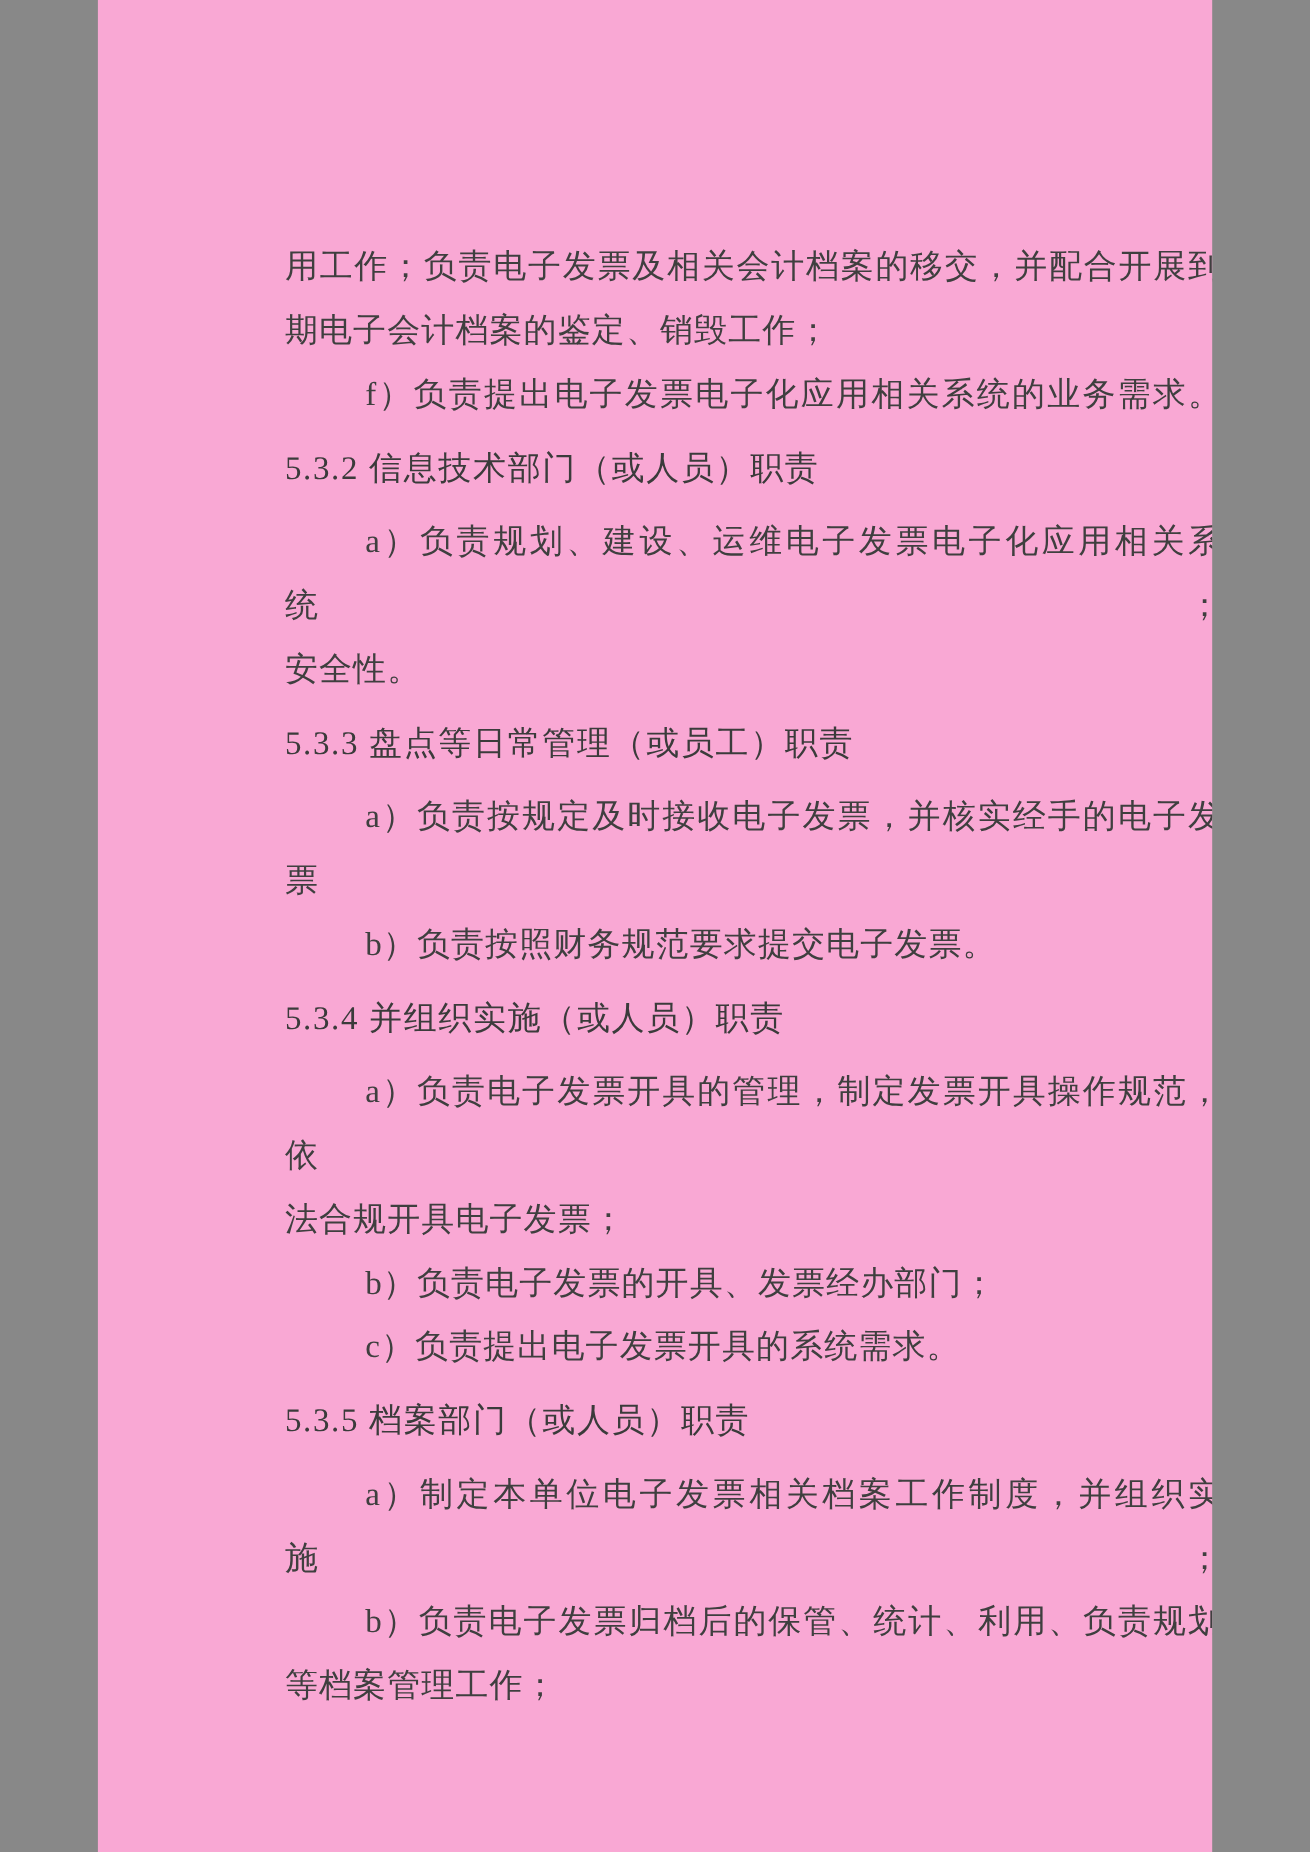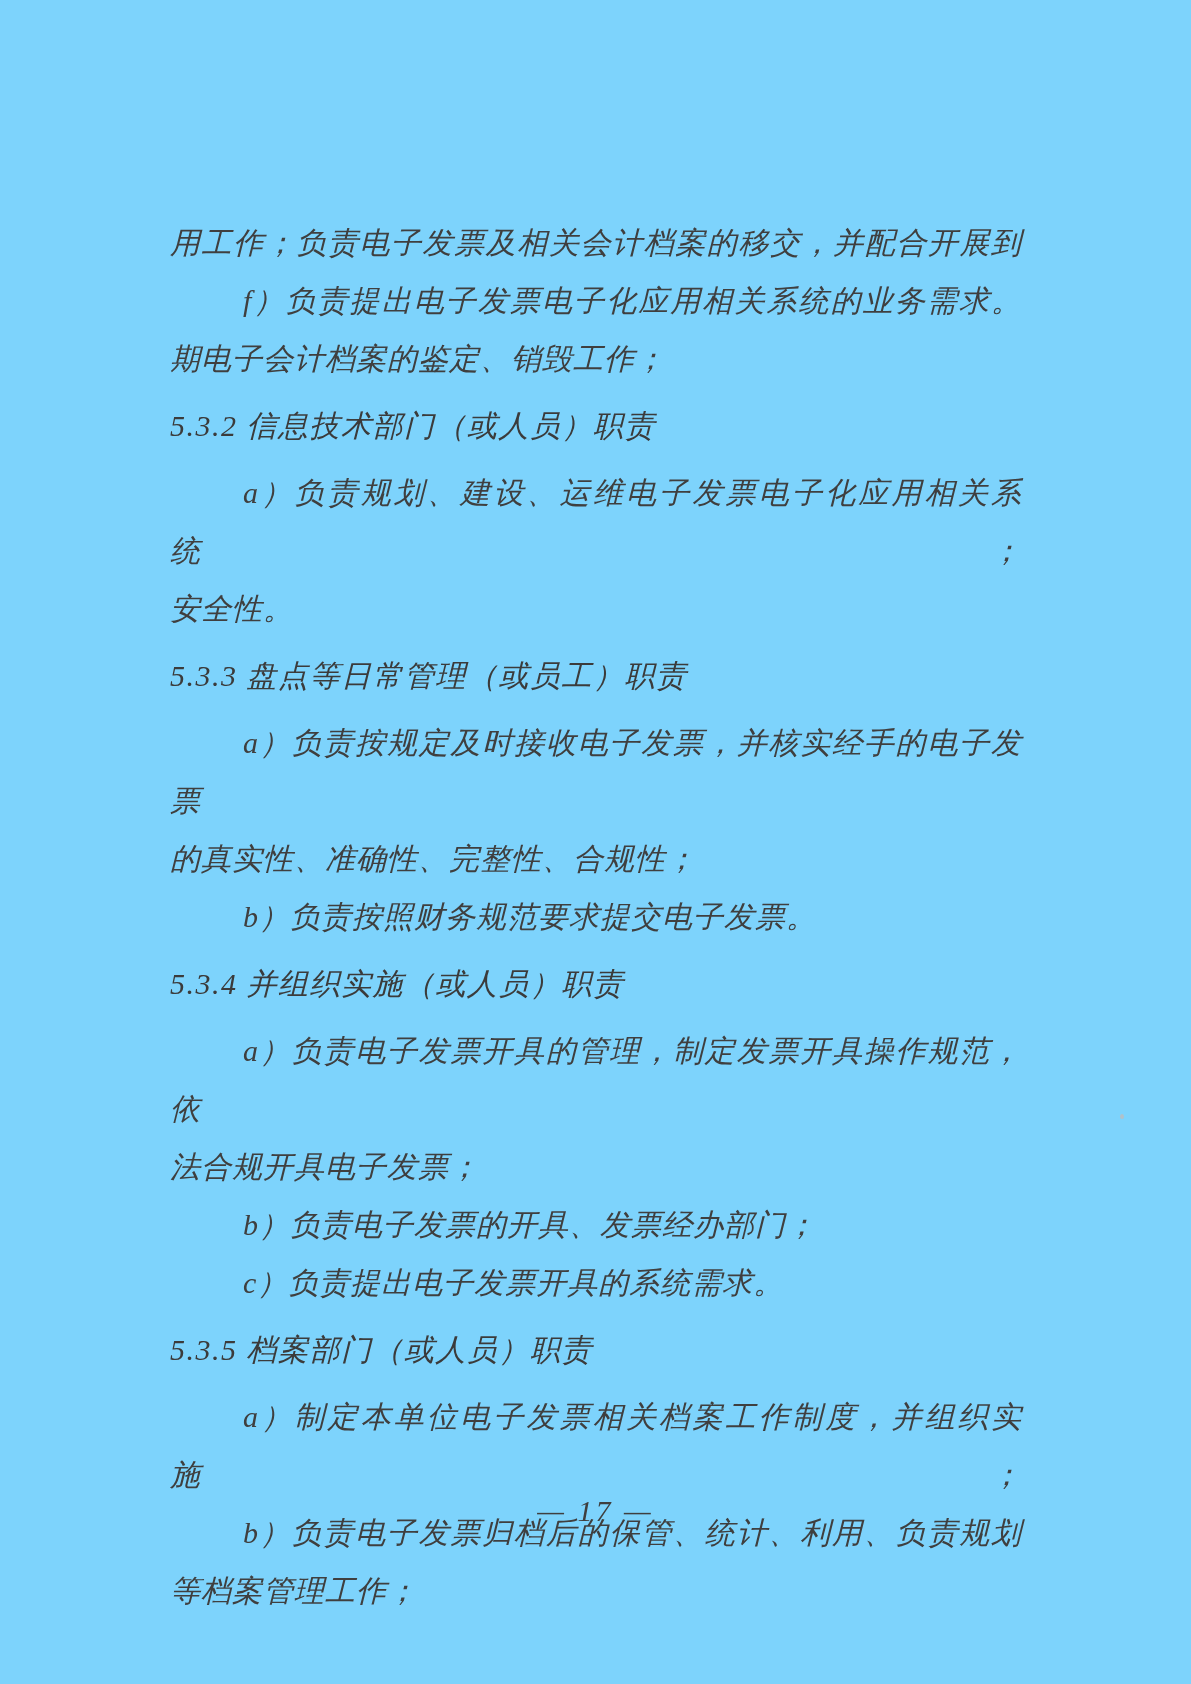--- a/index.html
+++ b/index.html
@@ -1,24 +1,23 @@
 <!DOCTYPE html>
 <html><head>
 <meta charset="utf-8">
 <style>
   html,body{margin:0;padding:0;background:#888;}
   .page{
     position:relative;
-    width:1191px;height:1684px;
+    width:1013px;height:1684px;
     margin:0 auto;
-    background:#7dd3fc;
+    background:#f9a8d4;
     color:#3f3f3f;
     font-family:"Liberation Serif","DejaVu Serif",serif;
     overflow:hidden;
-    font-style:italic;
   }
   .text-block{
     position:absolute;
     left:170px;top:214px;
     width:852px;
     font-size:30px;
     line-height:58px;
     letter-spacing:1px;
   }
   .line{min-height:58px;}
@@ -41,34 +40,32 @@
     border-radius:50%;
     opacity:.8;
   }
 </style>
 </head>
 <body>
 
 <div class="page">
   <div class="text-block">
       <div class="line body full">用工作；负责电子发票及相关会计档案的移交，并配合开展到</div>
+      <div class="line body">期电子会计档案的鉴定、销毁工作；</div>
       <div class="line body indent full">f）负责提出电子发票电子化应用相关系统的业务需求。</div>
-      <div class="line body">期电子会计档案的鉴定、销毁工作；</div>
       <div class="line heading">5.3.2 信息技术部门（或人员）职责</div>
       <div class="line body indent full">a）负责规划、建设、运维电子发票电子化应用相关系统；</div>
       <div class="line body">安全性。</div>
       <div class="line heading">5.3.3 盘点等日常管理（或员工）职责</div>
       <div class="line body indent full">a）负责按规定及时接收电子发票，并核实经手的电子发票</div>
-      <div class="line body">的真实性、准确性、完整性、合规性；</div>
       <div class="line body indent">b）负责按照财务规范要求提交电子发票。</div>
       <div class="line heading">5.3.4 并组织实施（或人员）职责</div>
       <div class="line body indent full">a）负责电子发票开具的管理，制定发票开具操作规范，依</div>
       <div class="line body">法合规开具电子发票；</div>
       <div class="line body indent">b）负责电子发票的开具、发票经办部门；</div>
       <div class="line body indent">c）负责提出电子发票开具的系统需求。</div>
       <div class="line heading">5.3.5 档案部门（或人员）职责</div>
       <div class="line body indent full">a）制定本单位电子发票相关档案工作制度，并组织实施；</div>
       <div class="line body indent full">b）负责电子发票归档后的保管、统计、利用、负责规划</div>
       <div class="line body">等档案管理工作；</div>
     </div>
-  <div class="page-number">— 17 —</div>
   <div class="speck"></div>
 </div>
 
 </body></html>

